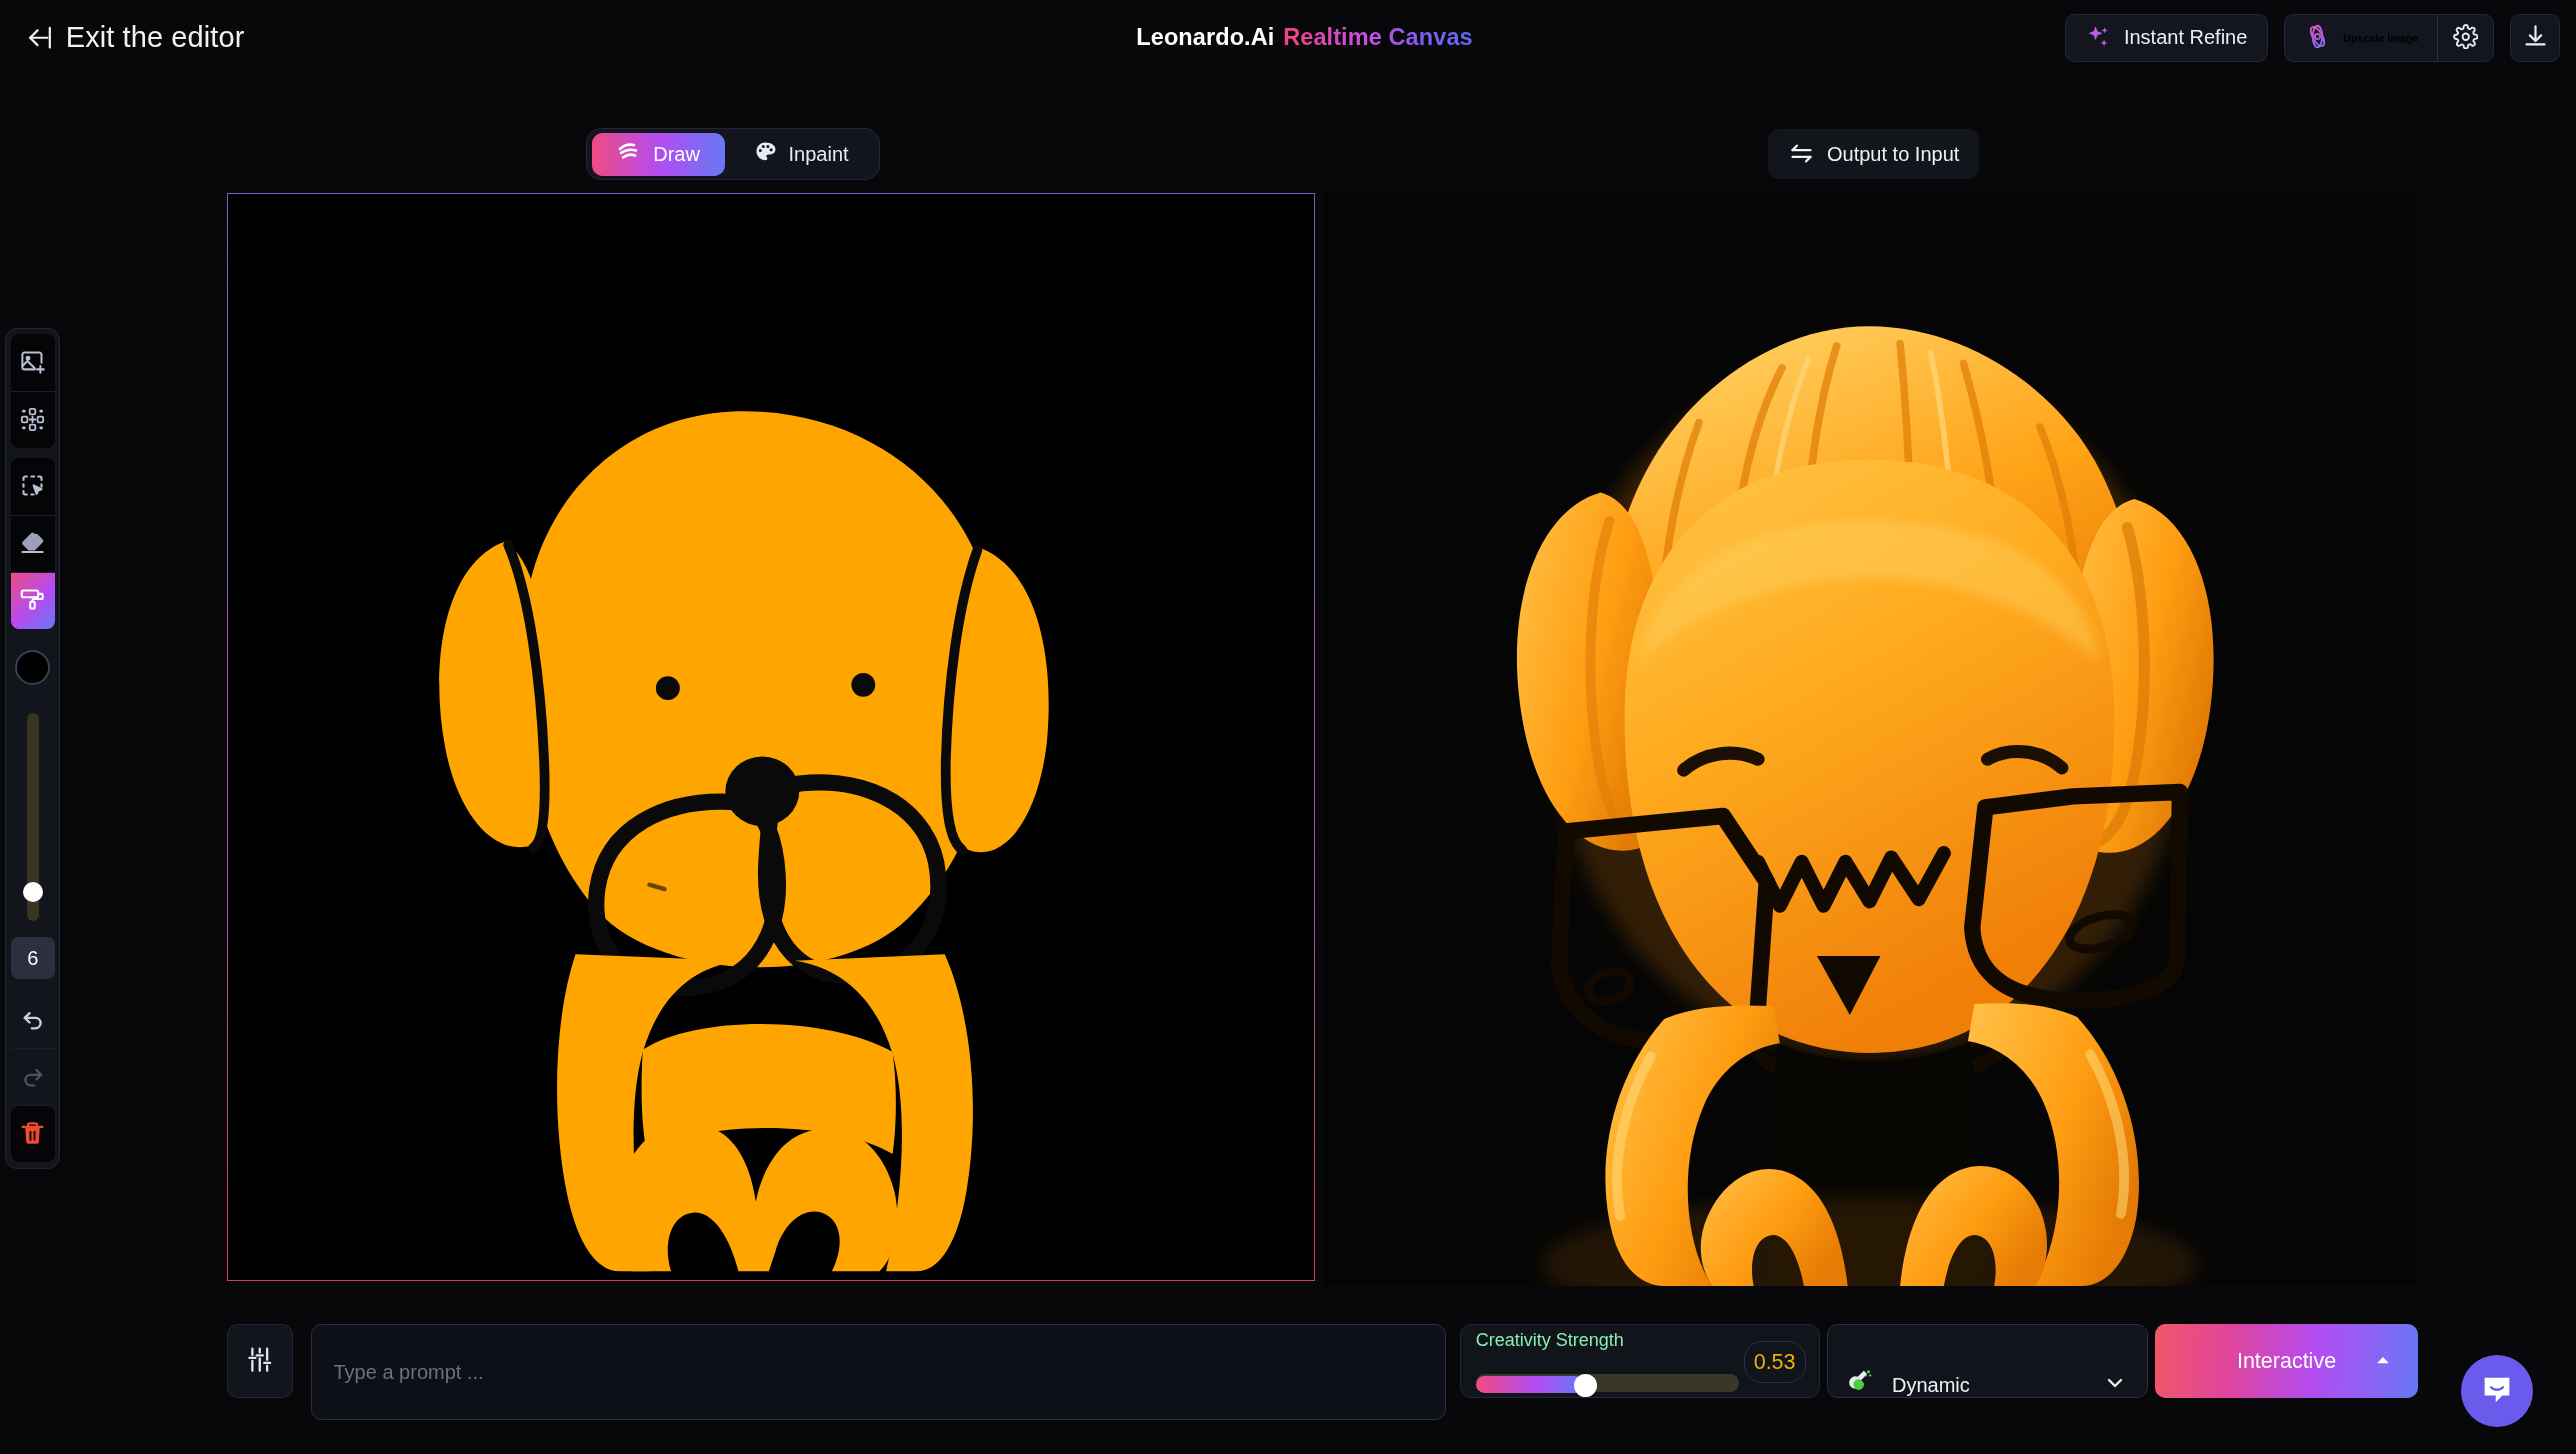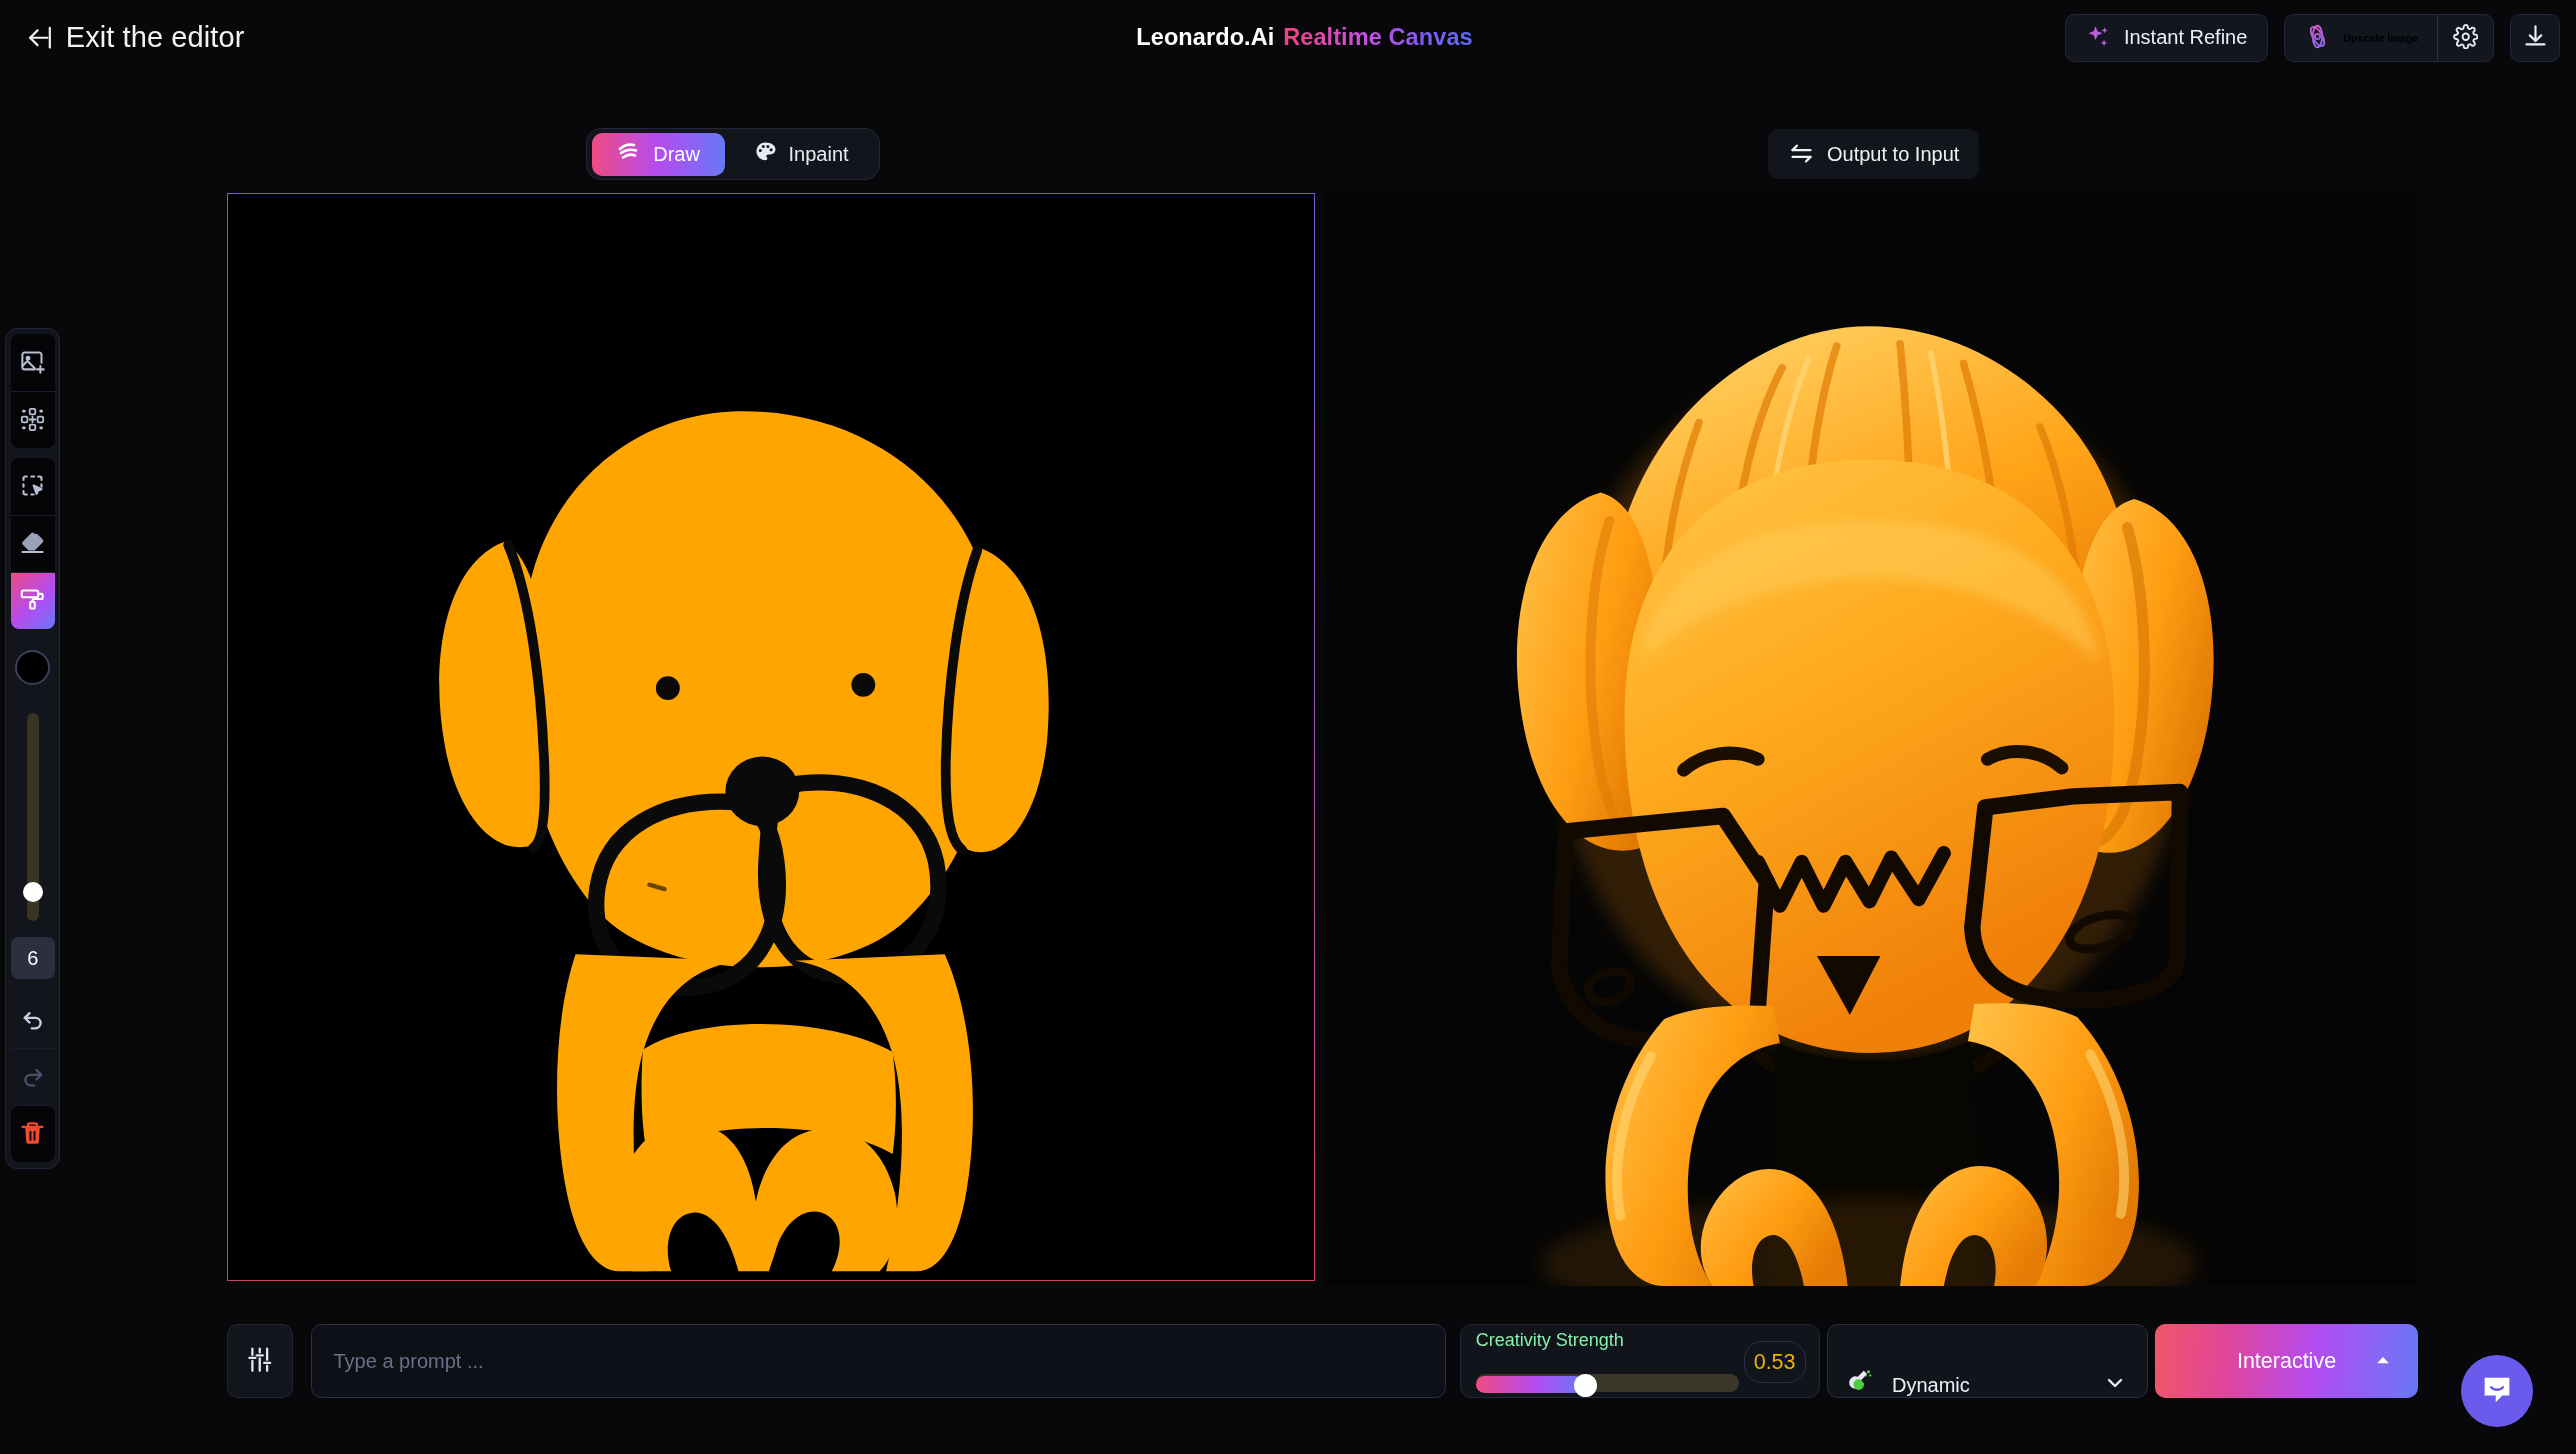--- a/index.html
+++ b/index.html
@@ -119,21 +119,21 @@
   .art { position:absolute; inset:0; }
 
   
   .bottom { position:absolute; left:0; top:1316px; width:2576px; height:94px; }
   .sliders-btn {
     position:absolute; left:227px; top:8px; width:66px; height:74px;
     background:#13151d; border:0.7px solid #23263a; border-radius:10.7px;
     display:flex; align-items:center; justify-content:center; cursor:pointer;
   }
   .prompt {
-    position:absolute; left:311px; top:8px; width:1135px; height:74px;
+    position:absolute; left:311px; top:8px; width:1135px; height:96px;
     background:#0e1018; border:0.7px solid #2c3048; border-radius:10.7px;
     display:flex; align-items:center; padding:0 21.5px; cursor:text;
   }
   .prompt input {
     width:100%; background:transparent; border:0; outline:0;
     color:#cfd3e0; font-size:20px; font-family:"Liberation Sans", sans-serif;
   }
   .prompt input::placeholder { color:#6a7086; }
 
   .creativity {

